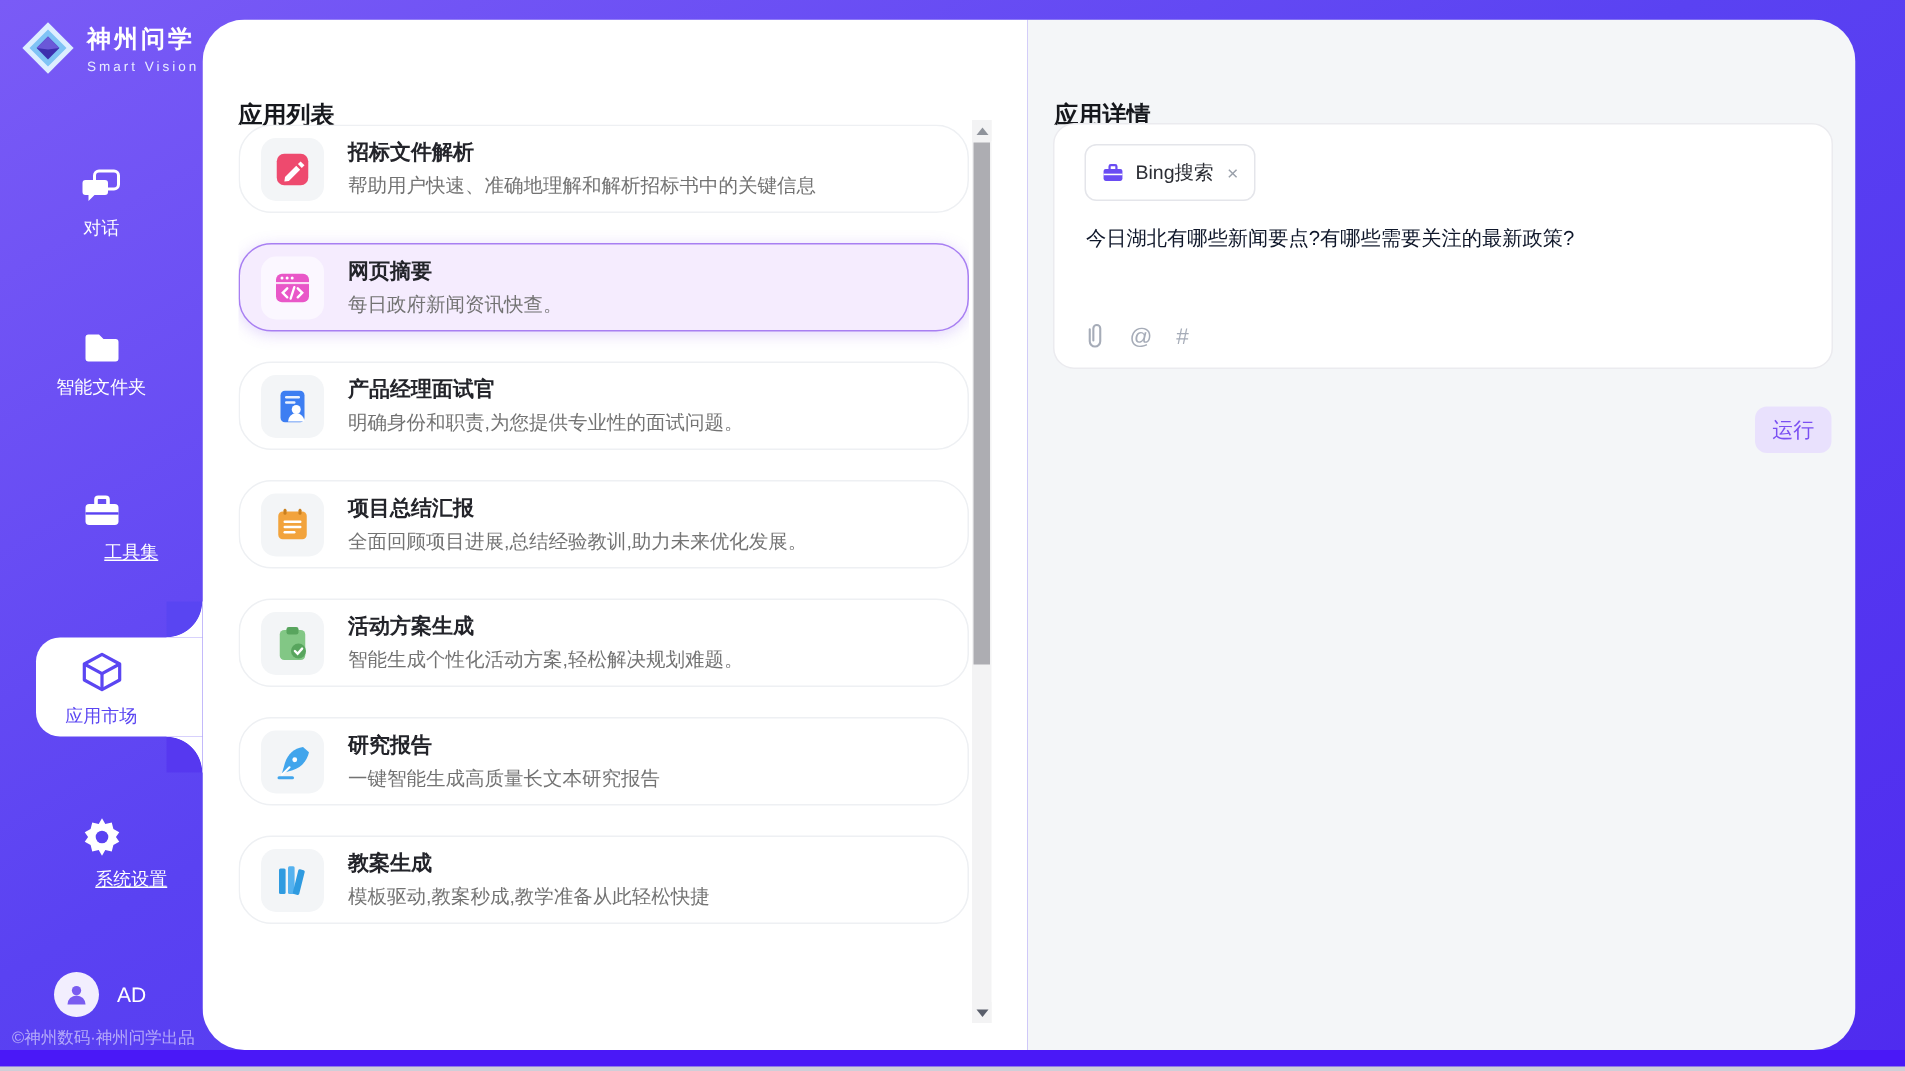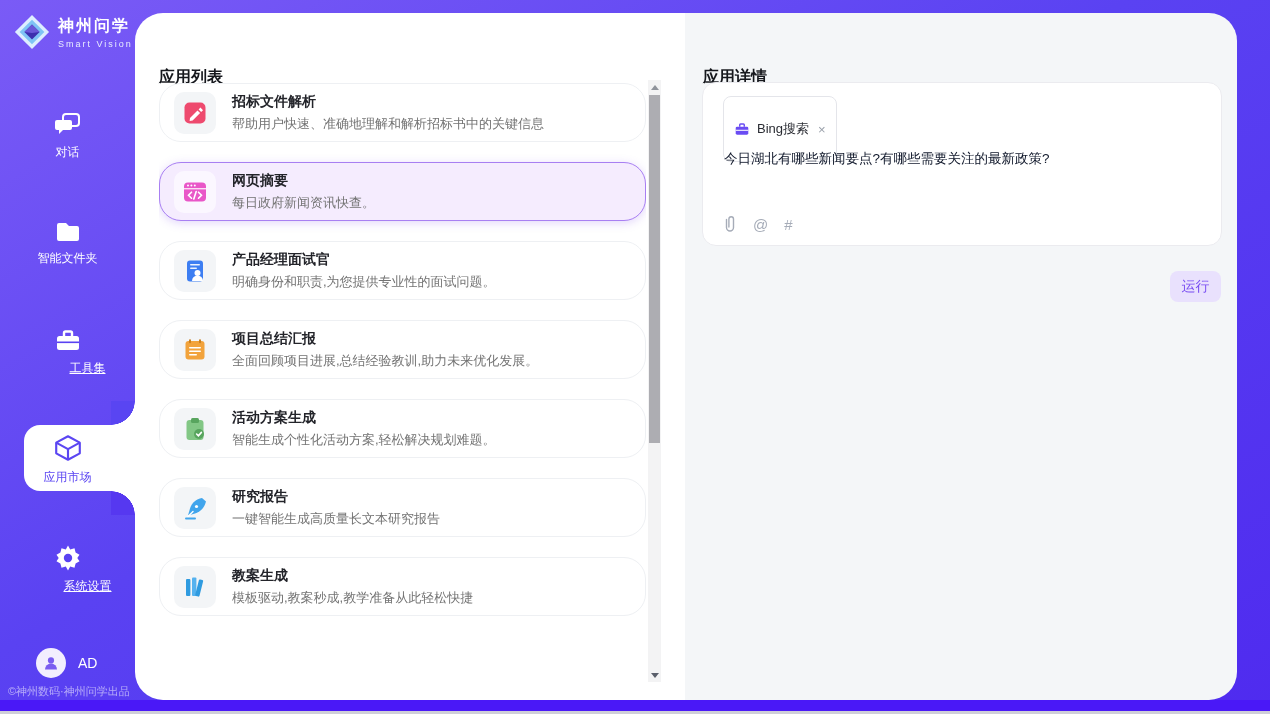--- a/index.html
+++ b/index.html
@@ -51,21 +51,21 @@
   .scrollbar { position:absolute; left:513px; top:67px; width:13px; height:602px; background:#f3f3f4; }
   .sb-btn { position:absolute; left:0; width:13px; height:14px; background:#f3f3f4; display:flex; align-items:center; justify-content:center; }
   .sb-up { top:0; } .sb-down { bottom:0; }
   .tri-up { width:0; height:0; border-left:4px solid transparent; border-right:4px solid transparent; border-bottom:5px solid #8f939b; }
   .tri-down { width:0; height:0; border-left:4px solid transparent; border-right:4px solid transparent; border-top:5px solid #5a5f6b; }
   .sb-thumb { position:absolute; left:1px; top:15px; width:11px; height:348px; background:#adadb2; }
   
   .input-card { position:absolute; left:17px; right:15px; top:69px; height:164px; background:#fff;
           border:1px solid #ebebef; border-radius:14px; }
   .tool-tag { position:absolute; left:20px; top:13px; display:inline-flex; align-items:center; gap:7px;
-          border:1px solid #e4e5ea; border-radius:8px; padding:23px 10px; background:#fff; cursor:pointer; }
+          border:1px solid #e4e5ea; border-radius:8px; padding:9px 10px; background:#fff; cursor:pointer; }
   .tool-tag .t-label { font-size:13px; color:#2a2c33; }
   .tool-tag .t-close { font-size:13px; color:#9aa0aa; margin-left:2px; cursor:pointer; }
   .prompt { position:absolute; left:21px; top:66px; right:20px; font-size:13.5px; color:#0f172a; line-height:1.5; }
   .attach-row { position:absolute; left:20px; bottom:12px; display:flex; align-items:center; gap:16px; color:#a6acb8; }
   .attach-row .glyph { font-size:15px; color:#a6acb8; cursor:pointer; }
   .run-btn { position:absolute; right:16px; top:258px; width:51px; height:31px; border:none; border-radius:8px;
           background:#e9e1fd; color:#7a4ff2; font-size:14px; cursor:pointer; font-family:inherit; }
   
   .bottom-strip { position:absolute; left:0; right:0; bottom:3px; height:11px; background:#4a18f7; z-index:5; }
   .bottom-edge  { position:absolute; left:0; right:0; bottom:0; height:3px; background:#cfcfd8; z-index:5; }

